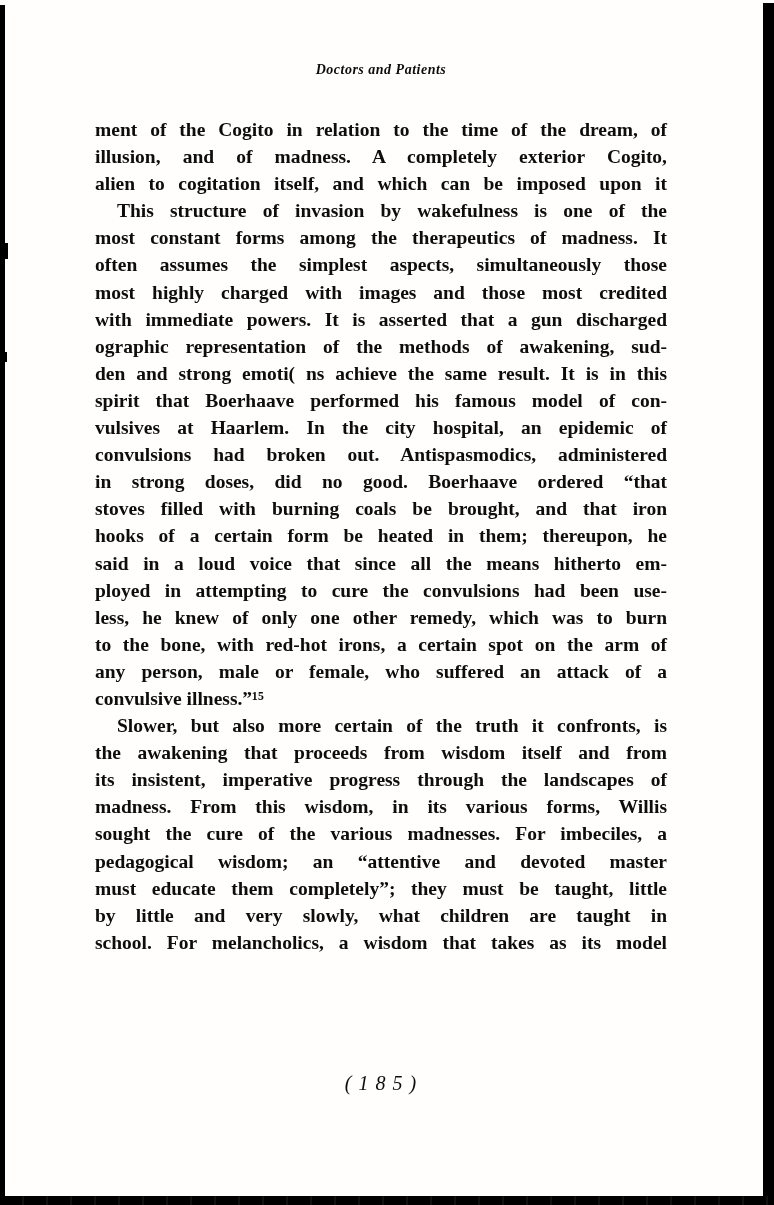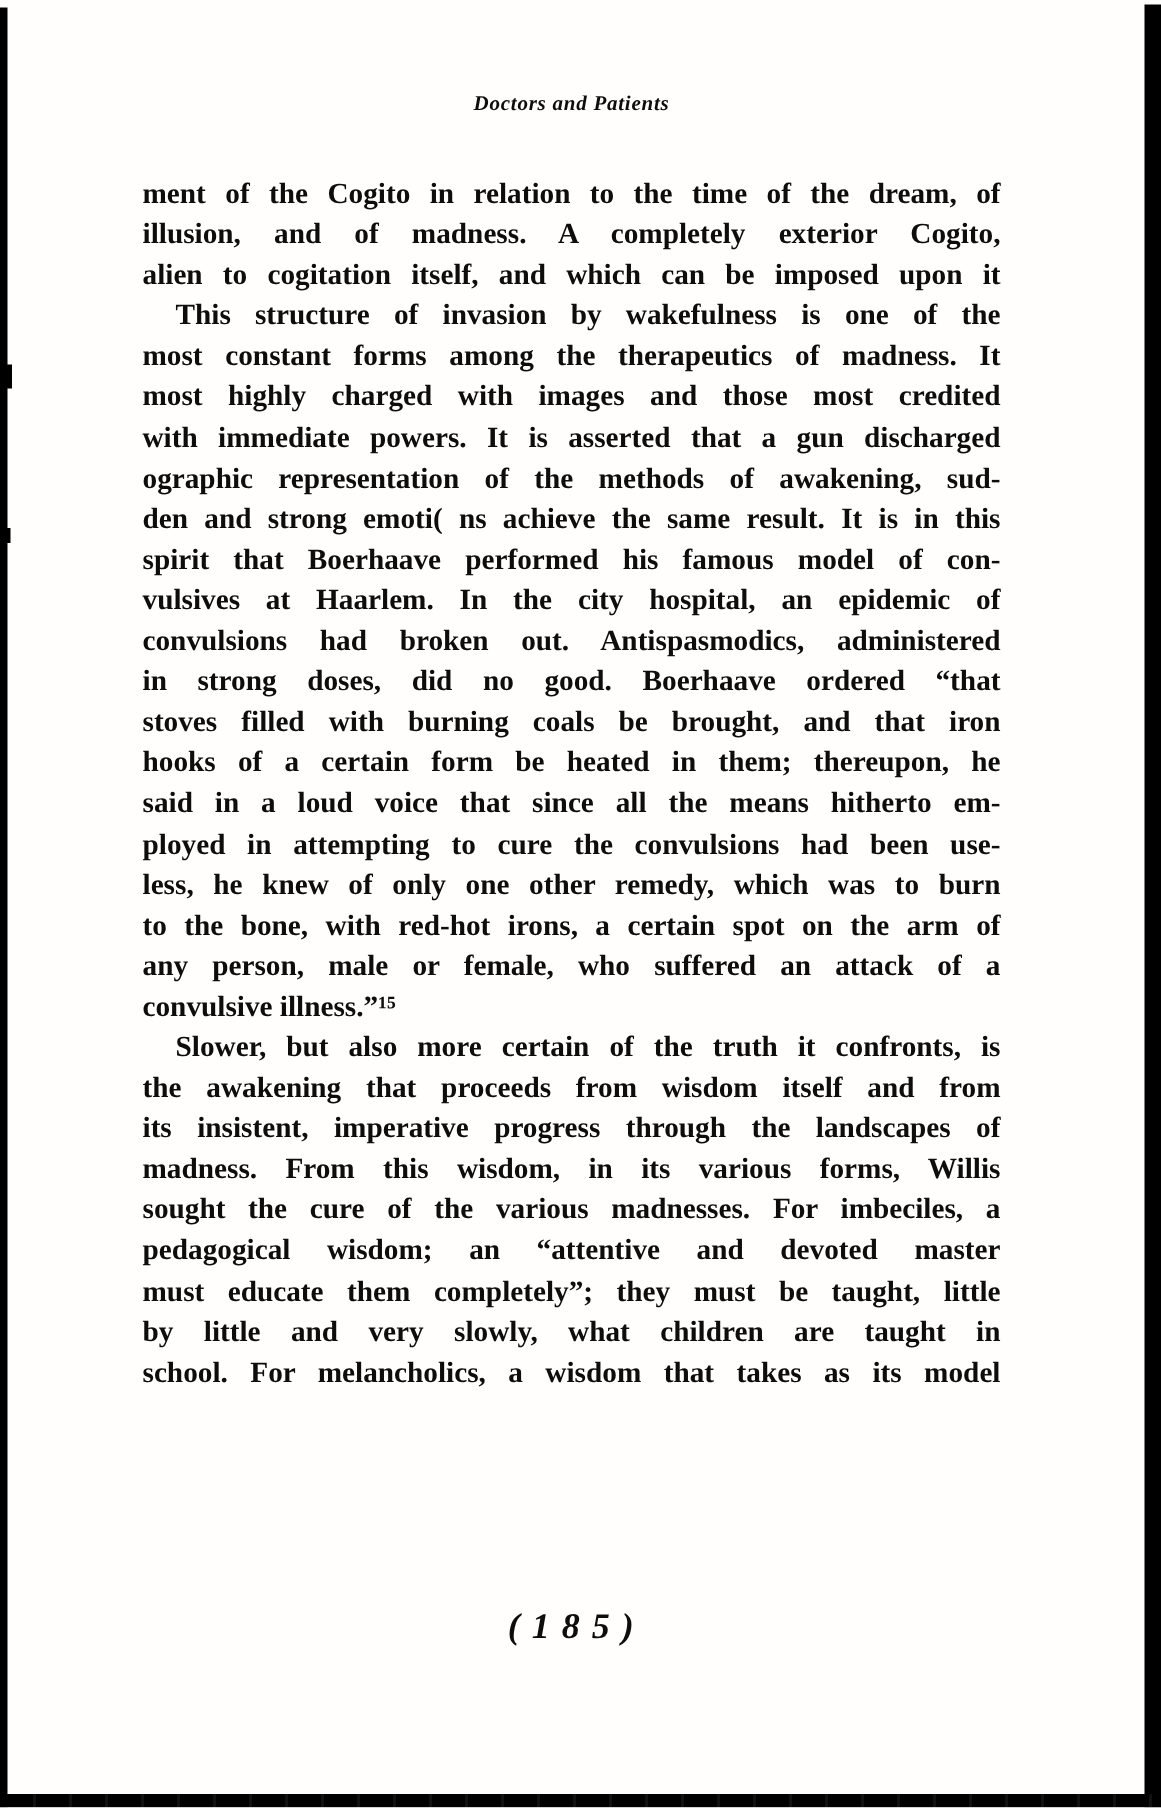--- a/index.html
+++ b/index.html
@@ -75,22 +75,22 @@
   }
   .line.end {
     text-align-last: left;
   }
   .folio {
     position: absolute;
     left: 95px; top: 1072px;
     width: 572px;
     text-align: center;
     font-style: italic;
-    font-weight: bold;
-    font-size: 24px;
+    font-weight: normal;
+    font-size: 20px;
     letter-spacing: 1px;
   }
 </style>
 </head>
 <body>
 
 <div class="scan-page">
   <div class="border-left"></div>
   <div class="border-right"></div>
   <div class="border-bottom"></div>
@@ -98,20 +98,21 @@
   <div class="scan-nick-2"></div>
 
   <div class="running-head">Doctors and Patients</div>
 
   <div class="text-block">
       <div class="line">ment of the Cogito in relation to the time of the dream, of</div>
       <div class="line">illusion, and of madness. A completely exterior Cogito,</div>
       <div class="line">alien to cogitation itself, and which can be imposed upon it</div>
       <div class="line indent">This structure of invasion by wakefulness is one of the</div>
       <div class="line">most constant forms among the therapeutics of madness. It</div>
+      <div class="line">often assumes the simplest aspects, simultaneously those</div>
       <div class="line">most highly charged with images and those most credited</div>
       <div class="line">with immediate powers. It is asserted that a gun discharged</div>
       <div class="line">ographic representation of the methods of awakening, sud-</div>
       <div class="line">den and strong emoti( ns achieve the same result. It is in this</div>
       <div class="line">spirit that Boerhaave performed his famous model of con-</div>
       <div class="line">vulsives at Haarlem. In the city hospital, an epidemic of</div>
       <div class="line">convulsions had broken out. Antispasmodics, administered</div>
       <div class="line">in strong doses, did no good. Boerhaave ordered “that</div>
       <div class="line">stoves filled with burning coals be brought, and that iron</div>
       <div class="line">hooks of a certain form be heated in them; thereupon, he</div>

